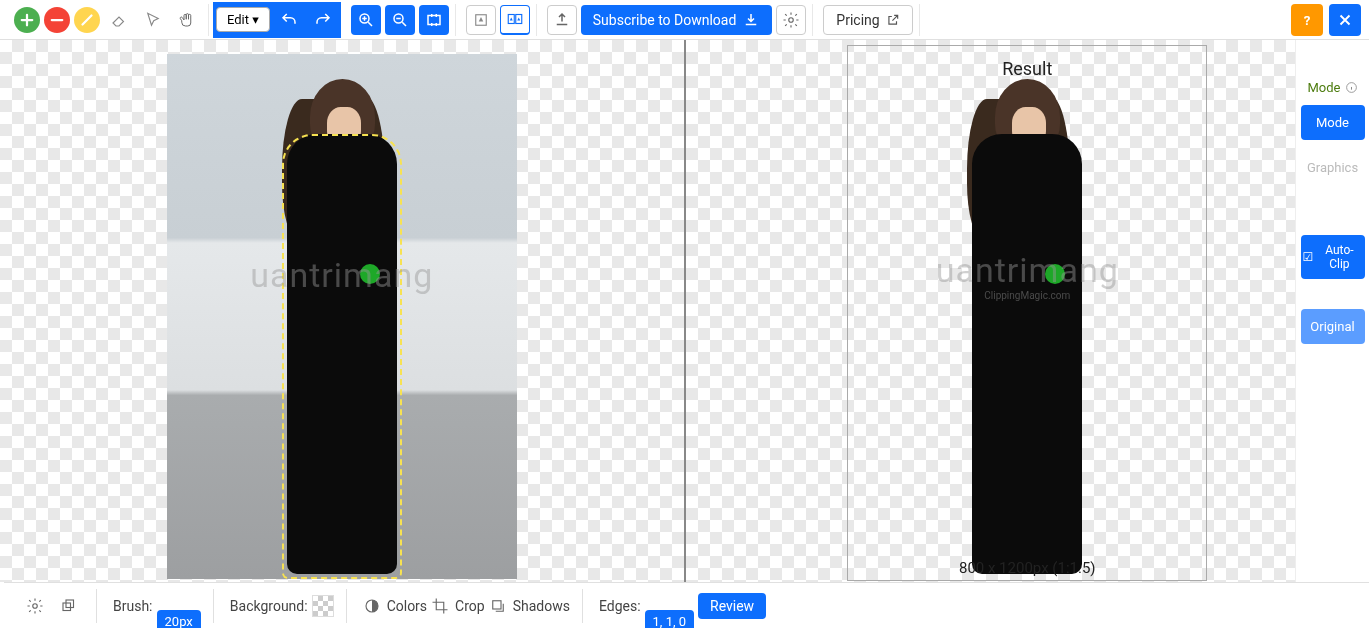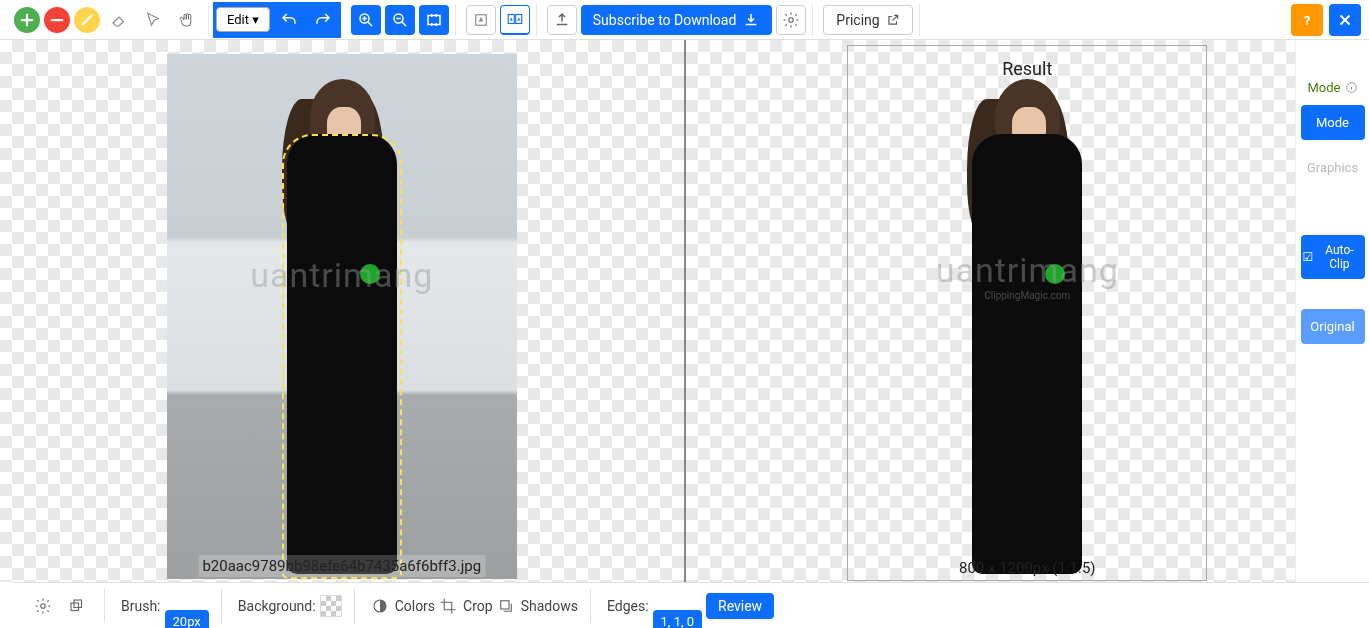--- a/index.html
+++ b/index.html
@@ -70,21 +70,21 @@
 
 .right-panel { position: absolute; right: 0; top: 40px; width: 74px; bottom: 0; background: #fff; display: flex; flex-direction: column; align-items: center; padding-top: 40px; gap: 10px; border-left: 1px solid #eee; }
 .mode-label { font-size: 13px; color: #4d7c0f; display: flex; align-items: center; gap: 4px; }
 .side-btn { width: 64px; padding: 10px 4px; border-radius: 4px; border: none; font-size: 13px; cursor: pointer; text-align: center; }
 .side-btn.active { background: #0d6efd; color: #fff; }
 .side-btn.inactive { background: #fff; color: #bbb; }
 .side-btn.autoclip { background: #0d6efd; color: #fff; font-size: 12px; padding: 8px 2px; display: flex; align-items: center; justify-content: center; gap: 3px; }
 .side-btn.light { background: #5b9dff; color: #fff; }
 
 
-.bottom-toolbar { position: absolute; bottom: 0; left: 12px; right: 0; height: 46px; background: #fff; border-top: 1px solid #e0e0e0; display: flex; align-items: center; padding: 0 10px; gap: 10px; font-size: 14px; }
+.bottom-toolbar { position: absolute; bottom: 0; left: 4px; right: 0; height: 46px; background: #fff; border-top: 1px solid #e0e0e0; display: flex; align-items: center; padding: 0 10px; gap: 10px; font-size: 14px; }
 .bottom-toolbar .tool-group { border-right: 1px solid #e0e0e0; padding-right: 12px; height: 34px; }
 .label-txt { color: #444; }
 .brush-val { background: #0d6efd; color: #fff; padding: 4px 8px; border-radius: 4px; font-size: 13px; margin-top: 32px; }
 .checker-swatch { width: 22px; height: 22px; background-image:
   linear-gradient(45deg, #ccc 25%, transparent 25%),
   linear-gradient(-45deg, #ccc 25%, transparent 25%),
   linear-gradient(45deg, transparent 75%, #ccc 75%),
   linear-gradient(-45deg, transparent 75%, #ccc 75%);
   background-size: 10px 10px; background-position: 0 0,0 5px,5px -5px,-5px 0; background-color: #fff; border: 1px solid #ddd; display: inline-block; }
 .bottom-link { display: inline-flex; align-items: center; gap: 6px; color: #444; cursor: pointer; }
@@ -238,21 +238,20 @@
         <div class="hair-right"></div>
         <div class="head"></div>
         <div class="face"></div>
         <div class="torso"></div>
         <div class="dashed-outline"></div>
         <div class="green-dot"></div>
       </div>
       <div class="watermark">
         <span>uantrimang</span>
       </div>
-      <div class="filename">b20aac9789bb98efe64b7435a6f6bff3.jpg</div>
     </div>
   </div>
 
   <div class="canvas-region">
     <div class="result-frame"></div>
     <div class="panel-title">Result</div>
     <div class="image-box image-result">
       <div class="person-silhouette">
         <div class="hair-left"></div>
         <div class="hair-right"></div>

